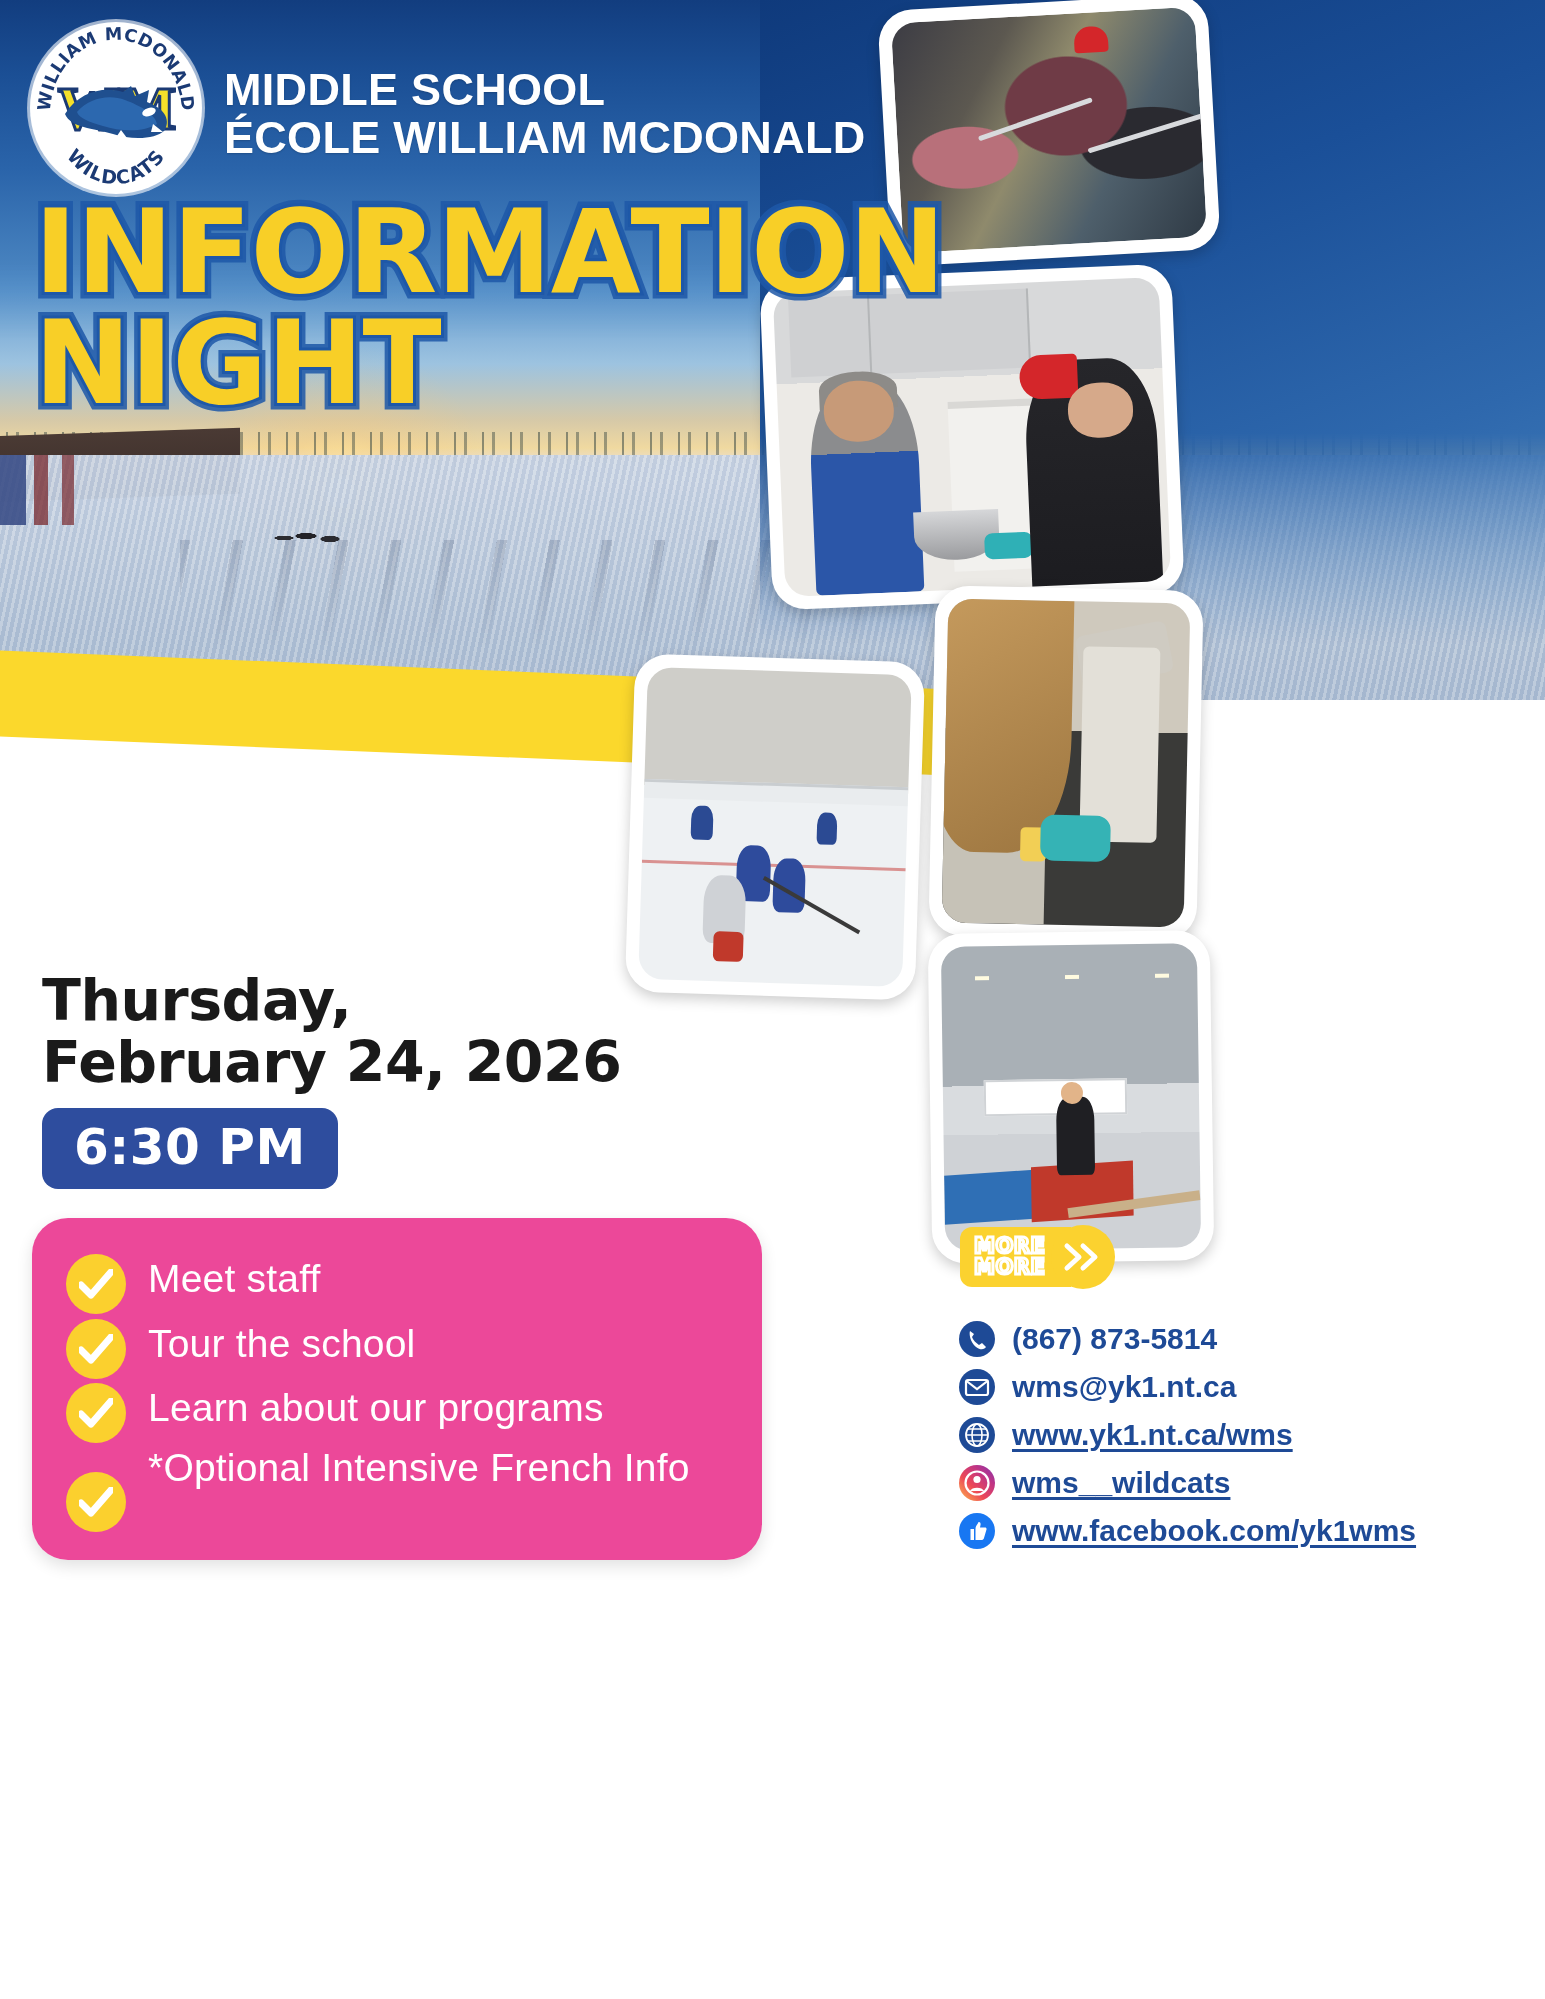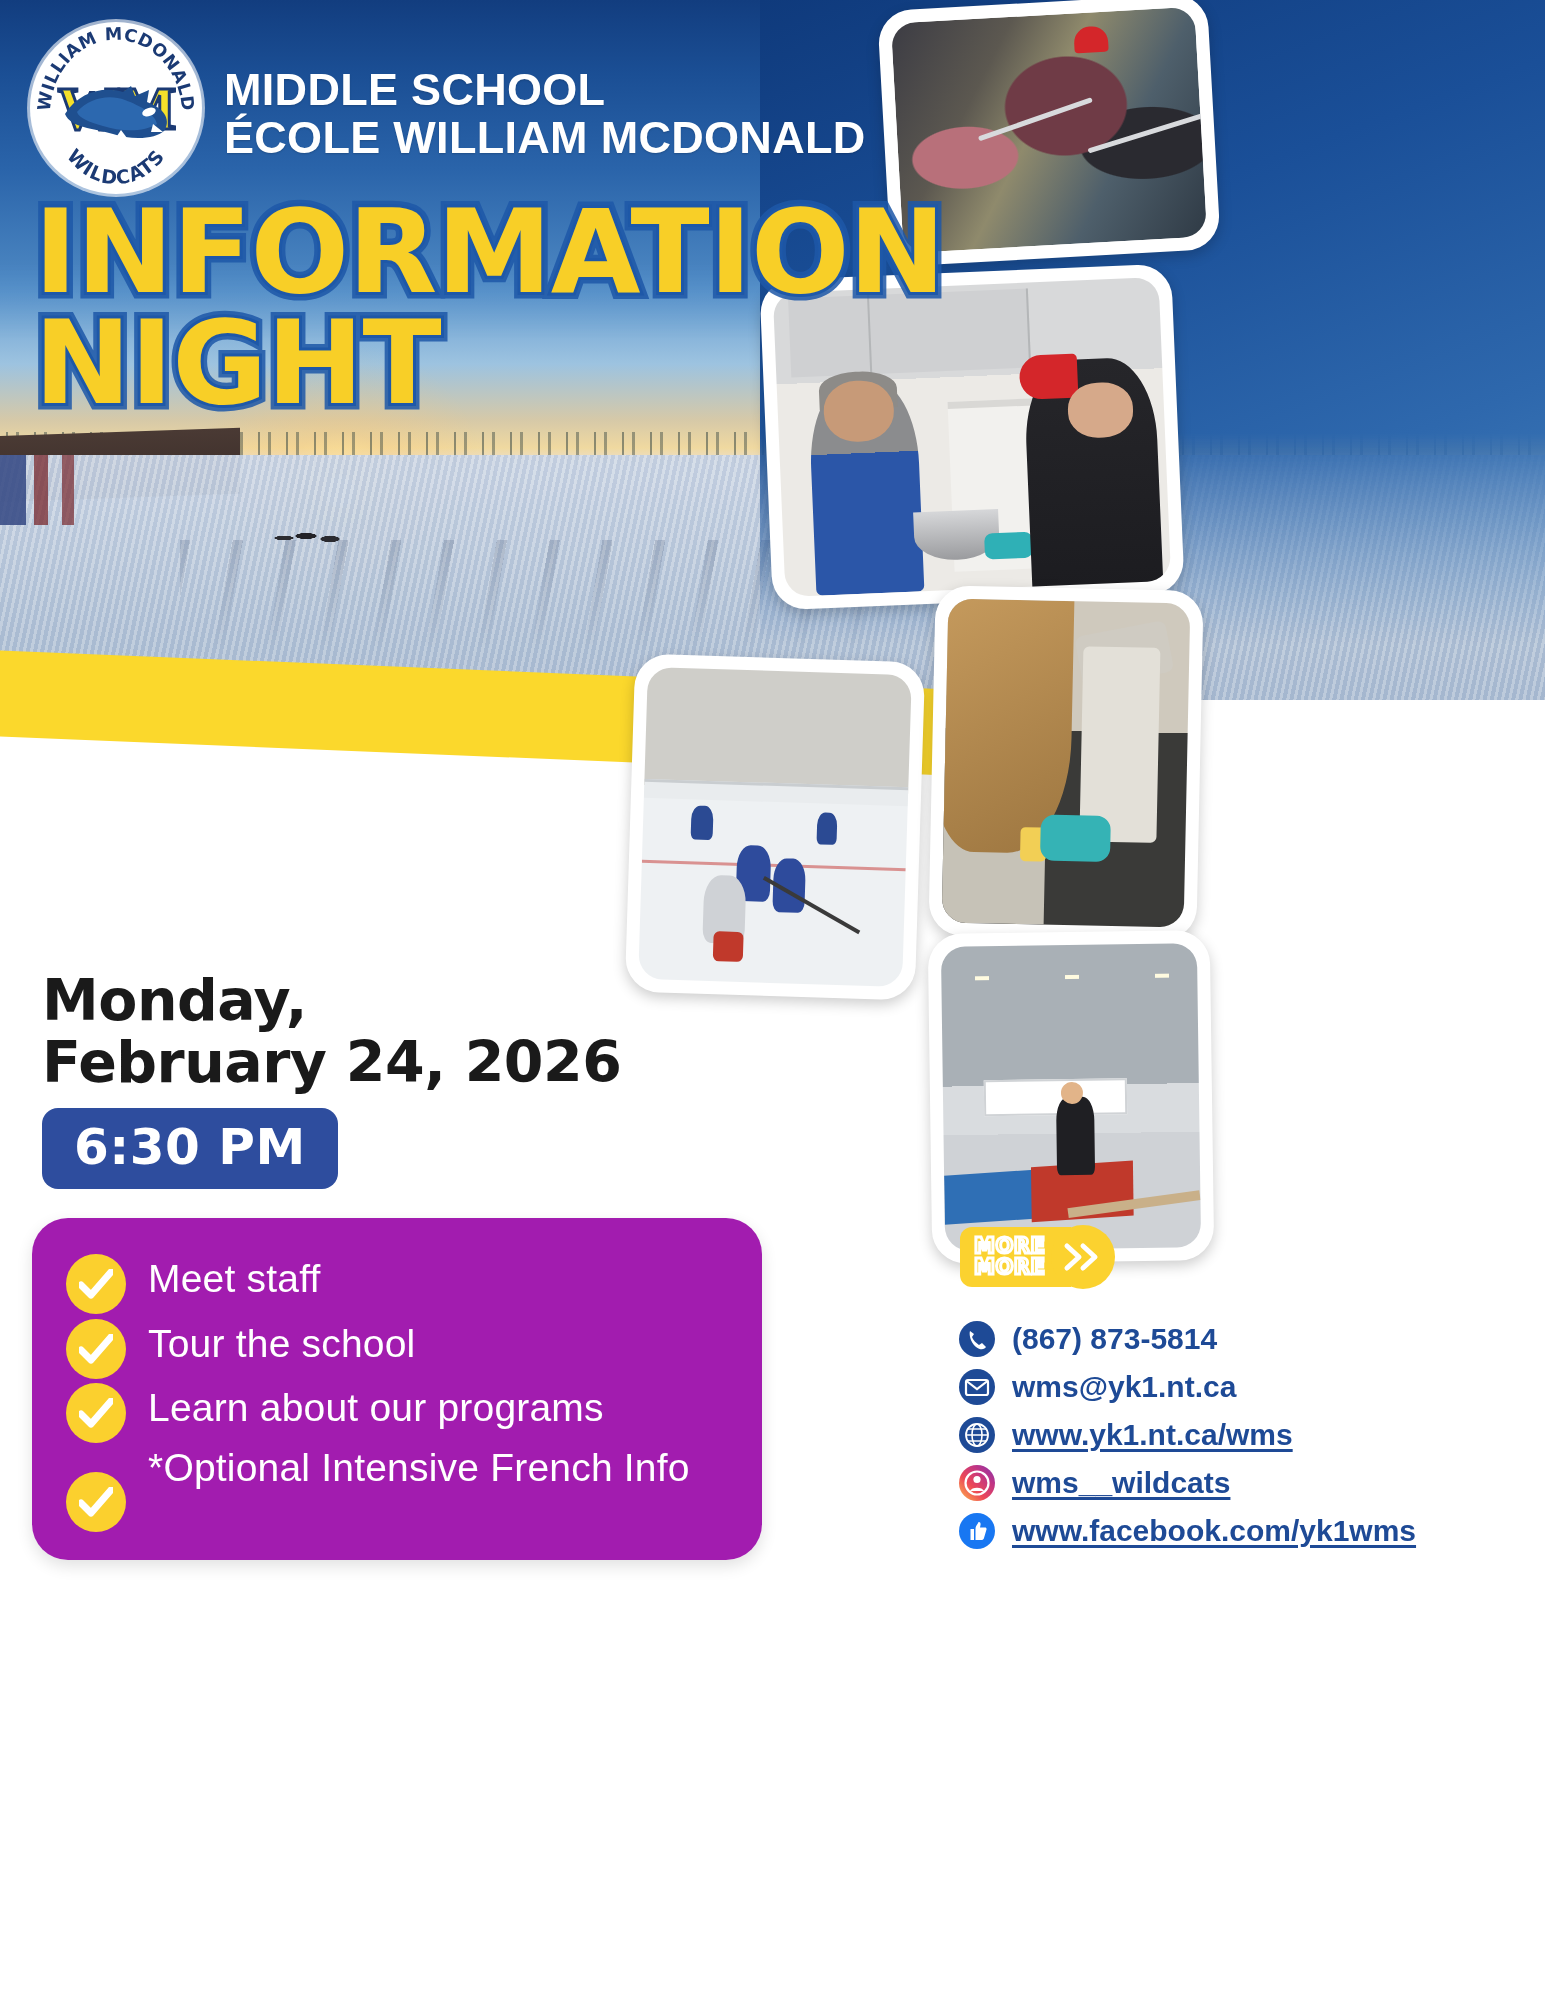--- a/index.html
+++ b/index.html
@@ -178,21 +178,21 @@
     position:absolute; left:42px; top:1108px; z-index:9;
     background:#2e4d9e; color:#ffffff; border-radius:16px;
     padding:14px 32px 17px 32px;
     font-family:"DejaVu Sans", sans-serif;
     font-weight:bold; font-size:50px; line-height:1; letter-spacing:.5px;
   }
 
   
   .panel{
     position:absolute; left:32px; top:1218px; width:730px; height:342px;
-    background:#a21caf; border-radius:36px; z-index:9;
+    background:#ec4899; border-radius:36px; z-index:9;
     padding:34px 36px 28px 34px;
     display:flex; flex-direction:column; justify-content:space-between;
   }
   .bullet{ display:flex; align-items:flex-start; gap:22px; }
   .check{
     flex:none; width:60px; height:60px; border-radius:50%;
     background:#fbd02e; position:relative; margin-top:2px;
   }
   .check svg{ position:absolute; left:13px; top:15px; width:34px; height:30px; }
   .bullet-text{
@@ -447,21 +447,21 @@
         <div class="wallsign"></div>
       <div class="matblue"></div>
         <div class="matred"></div>
         <div class="beam"></div>
       <div class="kid"></div>
         <div class="kidhead"></div>
     </div>
   </div>
 
   <div class="date-block">
-    <span>Monday,</span>
+    <span>Thursday,</span>
     <span>February 24, 2026</span>
   </div>
 
   <div class="time-badge">6:30 PM</div>
 
   <div class="panel-shadow"></div>
   <div class="panel">
 
     <div class="bullet">
       <span class="check">

